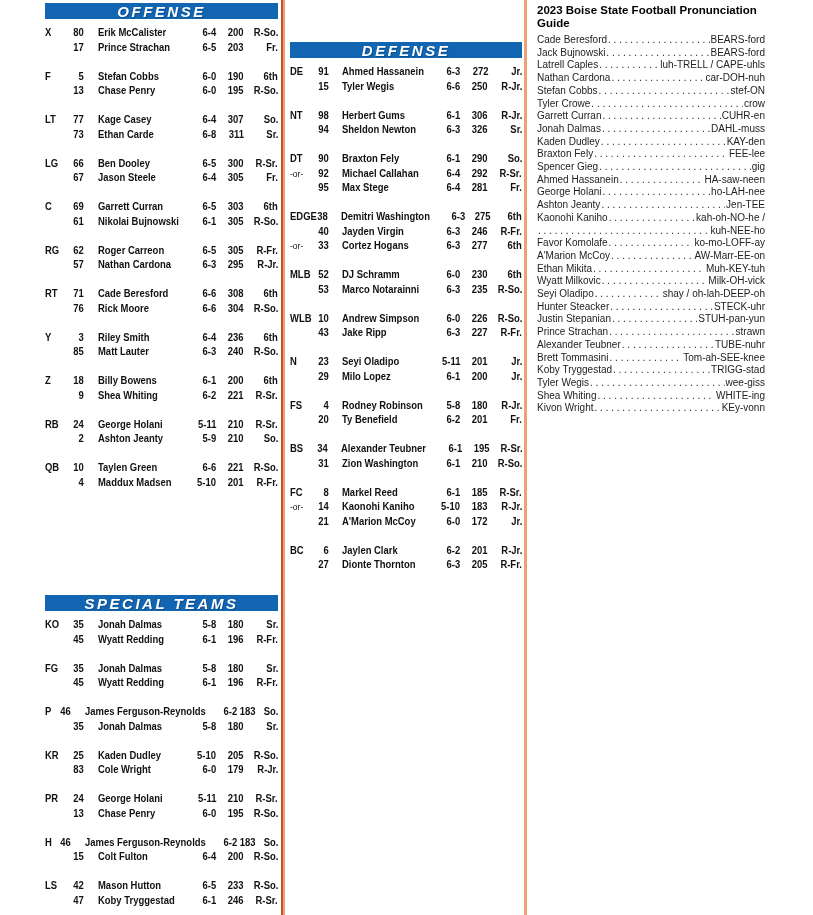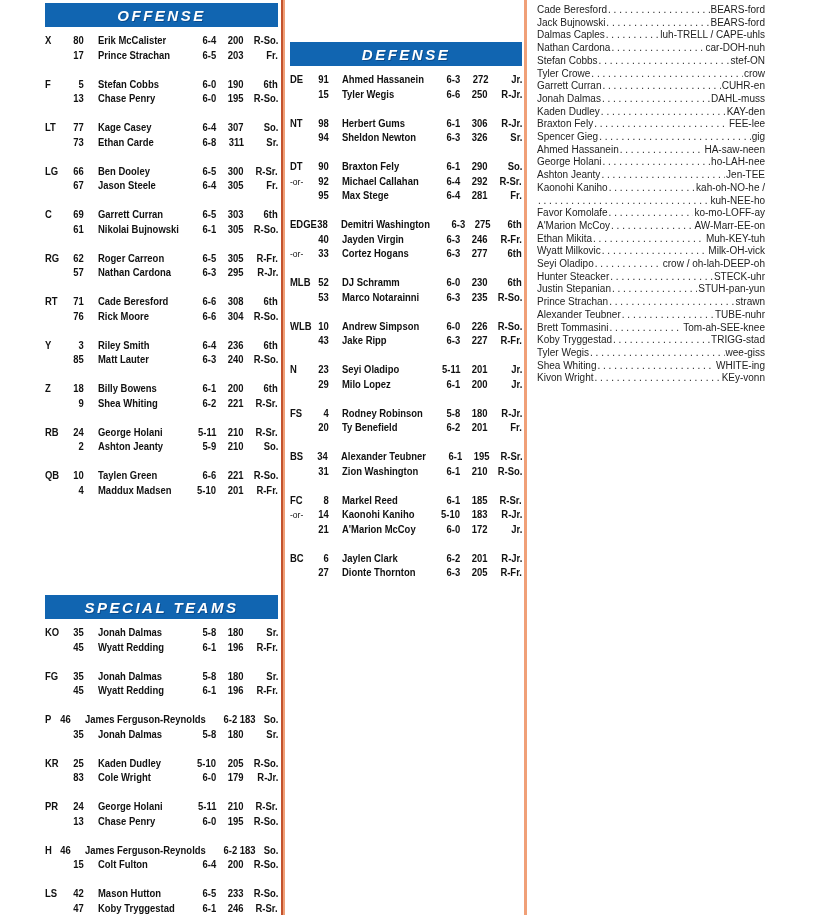--- a/index.html
+++ b/index.html
@@ -20,21 +20,21 @@
   .vline.lt2{left:524px; width:3px; background:var(--div-light);}
 
   
   .wrap{position:absolute; top:0;}
   .wrap.off{left:45px; width:233px;}
   .wrap.st {left:45px; top:592px; width:233px;}
   .wrap.def{left:290px; width:232px;margin-top:39px;}
   .wrap.pro{left:537px; top:4px; width:228px;}
 
   .bar{
-    margin-top:3px; height:24px; background:var(--blue); color:#fff;
+    margin-top:3px; height:16px; background:var(--blue); color:#fff;
     display:flex; align-items:center; justify-content:center;
     font-style:italic; font-weight:bold; font-size:15px; letter-spacing:2.5px;
     text-shadow:1px 1px 0 rgba(0,0,30,.25);
   }
   .body{padding-top:6px;}
   .group{margin-bottom:14.5px;}
   .d-row{display:flex; height:14.5px; line-height:14.5px; font-weight:bold; font-size:10.5px; white-space:nowrap;}
   .cell{overflow:visible;}
   .cell .t{display:inline-block; transform:scaleX(.9); font-style:normal;}
   .cell.l .t{transform-origin:0 60%;}
@@ -638,33 +638,34 @@
             <div class="cell c-name l"><span class="t">Dionte Thornton</span></div>
             <div class="cell c-ht r"><span class="t">6-3</span></div>
             <div class="cell c-wt r"><span class="t">205</span></div>
             <div class="cell c-cl r"><span class="t">R-Fr.</span></div>
           </div>
         </div>
       </div>
   </section>
 
   <aside class="wrap pro">
+    <h2>2023 Boise State Football Pronunciation Guide</h2>
     <div id="pronun-body">
         <div class="p-row">
           <span class="p-name">Cade Beresford</span>
           <span class="p-dots"></span>
           <span class="p-pron">BEARS-ford</span>
         </div>
         <div class="p-row">
           <span class="p-name">Jack Bujnowski</span>
           <span class="p-dots"></span>
           <span class="p-pron">BEARS-ford</span>
         </div>
         <div class="p-row">
-          <span class="p-name">Dalmas Caples</span>
+          <span class="p-name">Latrell Caples</span>
           <span class="p-dots"></span>
           <span class="p-pron">luh-TRELL / CAPE-uhls</span>
         </div>
         <div class="p-row">
           <span class="p-name">Nathan Cardona</span>
           <span class="p-dots"></span>
           <span class="p-pron">car-DOH-nuh</span>
         </div>
         <div class="p-row">
           <span class="p-name">Stefan Cobbs</span>
@@ -742,21 +743,21 @@
           <span class="p-pron">Muh-KEY-tuh</span>
         </div>
         <div class="p-row">
           <span class="p-name">Wyatt Milkovic</span>
           <span class="p-dots"></span>
           <span class="p-pron">Milk-OH-vick</span>
         </div>
         <div class="p-row">
           <span class="p-name">Seyi Oladipo</span>
           <span class="p-dots"></span>
-          <span class="p-pron">crow / oh-lah-DEEP-oh</span>
+          <span class="p-pron">shay / oh-lah-DEEP-oh</span>
         </div>
         <div class="p-row">
           <span class="p-name">Hunter Steacker</span>
           <span class="p-dots"></span>
           <span class="p-pron">STECK-uhr</span>
         </div>
         <div class="p-row">
           <span class="p-name">Justin Stepanian</span>
           <span class="p-dots"></span>
           <span class="p-pron">STUH-pan-yun</span>

